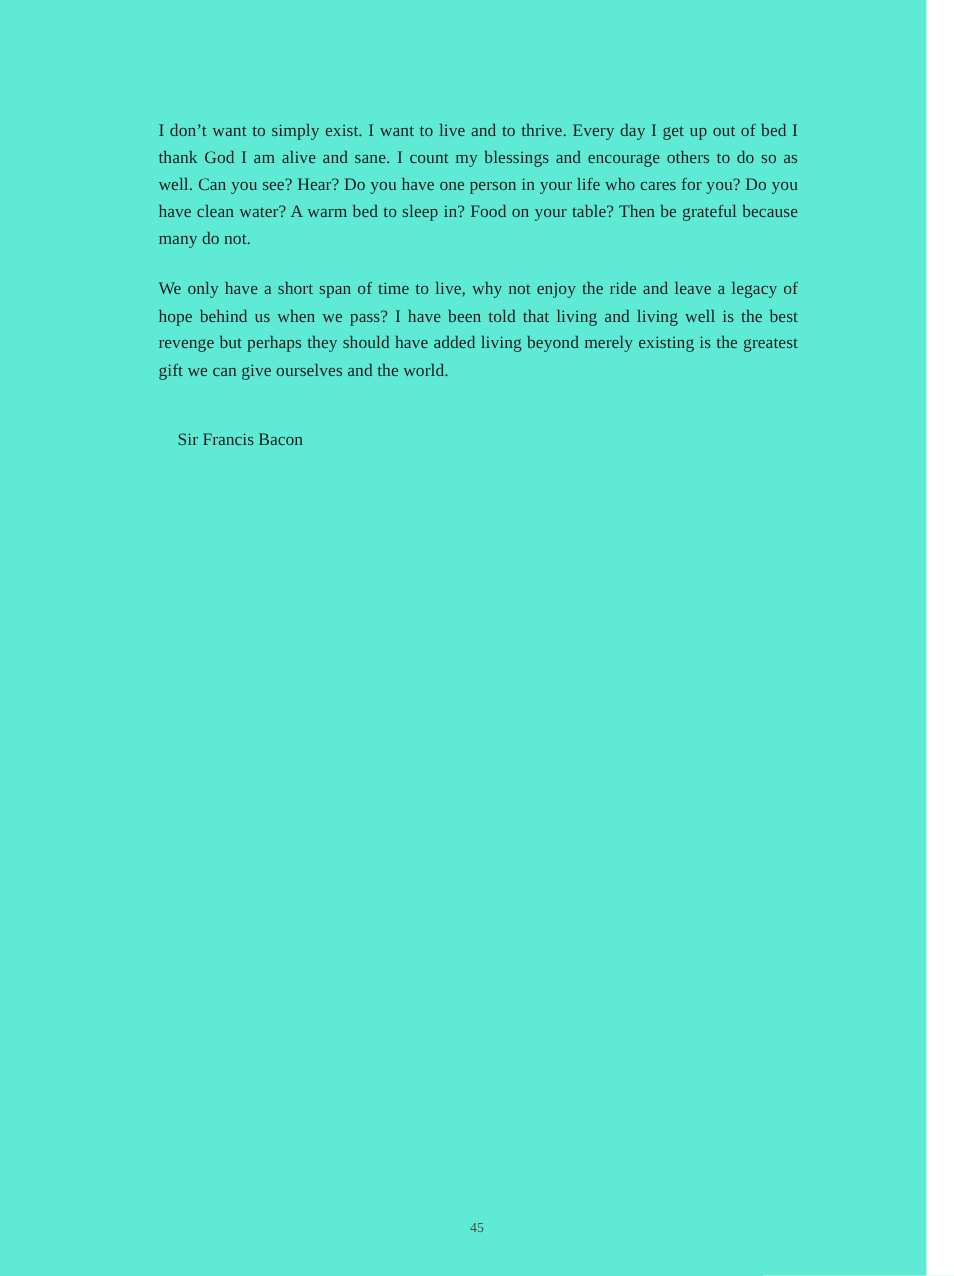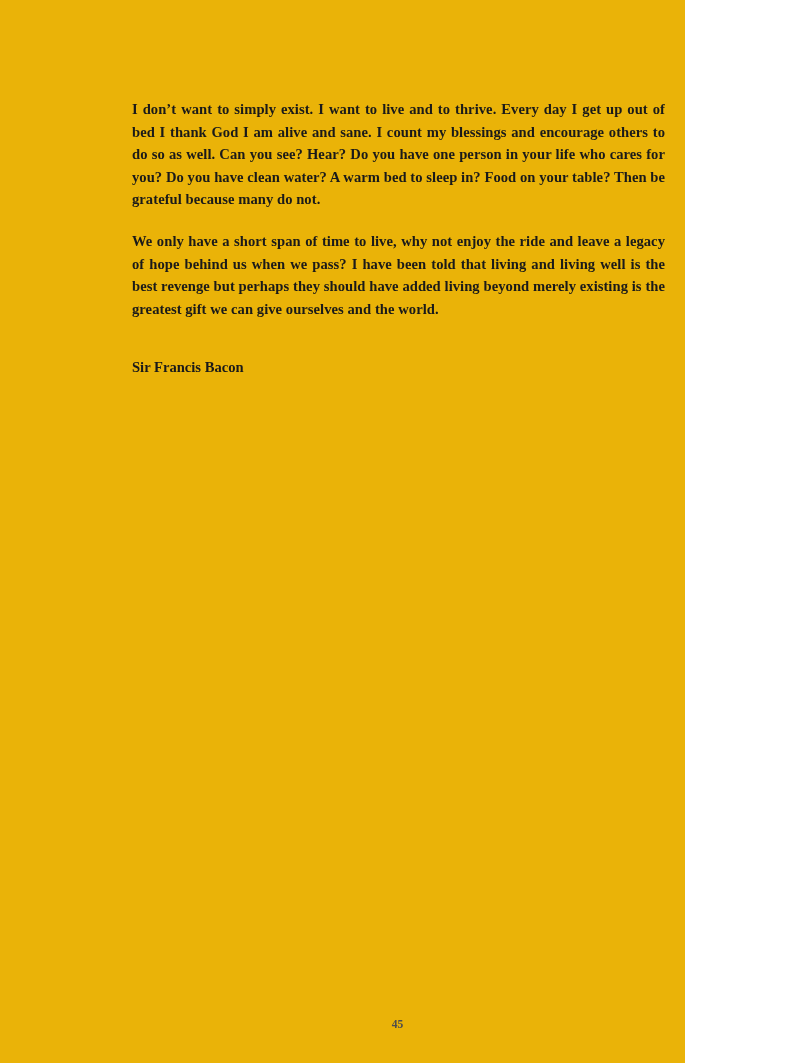--- a/index.html
+++ b/index.html
@@ -12,44 +12,43 @@
     height: 1063px;
     position: relative;
     font-family: "Liberation Serif", serif;
     color: #1a1a1a;
     overflow: hidden;
   }
   .page {
     position: absolute;
     left: 0;
     top: 0;
-    width: 685px;
+    width: 772px;
     height: 1063px;
-    background: #eab308;
-    font-weight: bold;
+    background: #5eead4;
   }
   .content {
     position: absolute;
     left: 132px;
     top: 98px;
     width: 533px;
   }
   .para {
     margin: 0 0 19px 0;
     font-size: 14.6px;
     line-height: 22.6px;
     text-align: justify;
     text-justify: inter-word;
     letter-spacing: 0.05px;
   }
   .para:last-of-type {
     margin-bottom: 0;
   }
   .attrib {
-    margin: 0;
+    margin: 16px;
     padding-top: 17px;
     font-size: 14.6px;
     line-height: 22.6px;
     text-align: left;
   }
   .folio {
     position: absolute;
     left: 0;
     top: 1018px;
     width: 795px;

